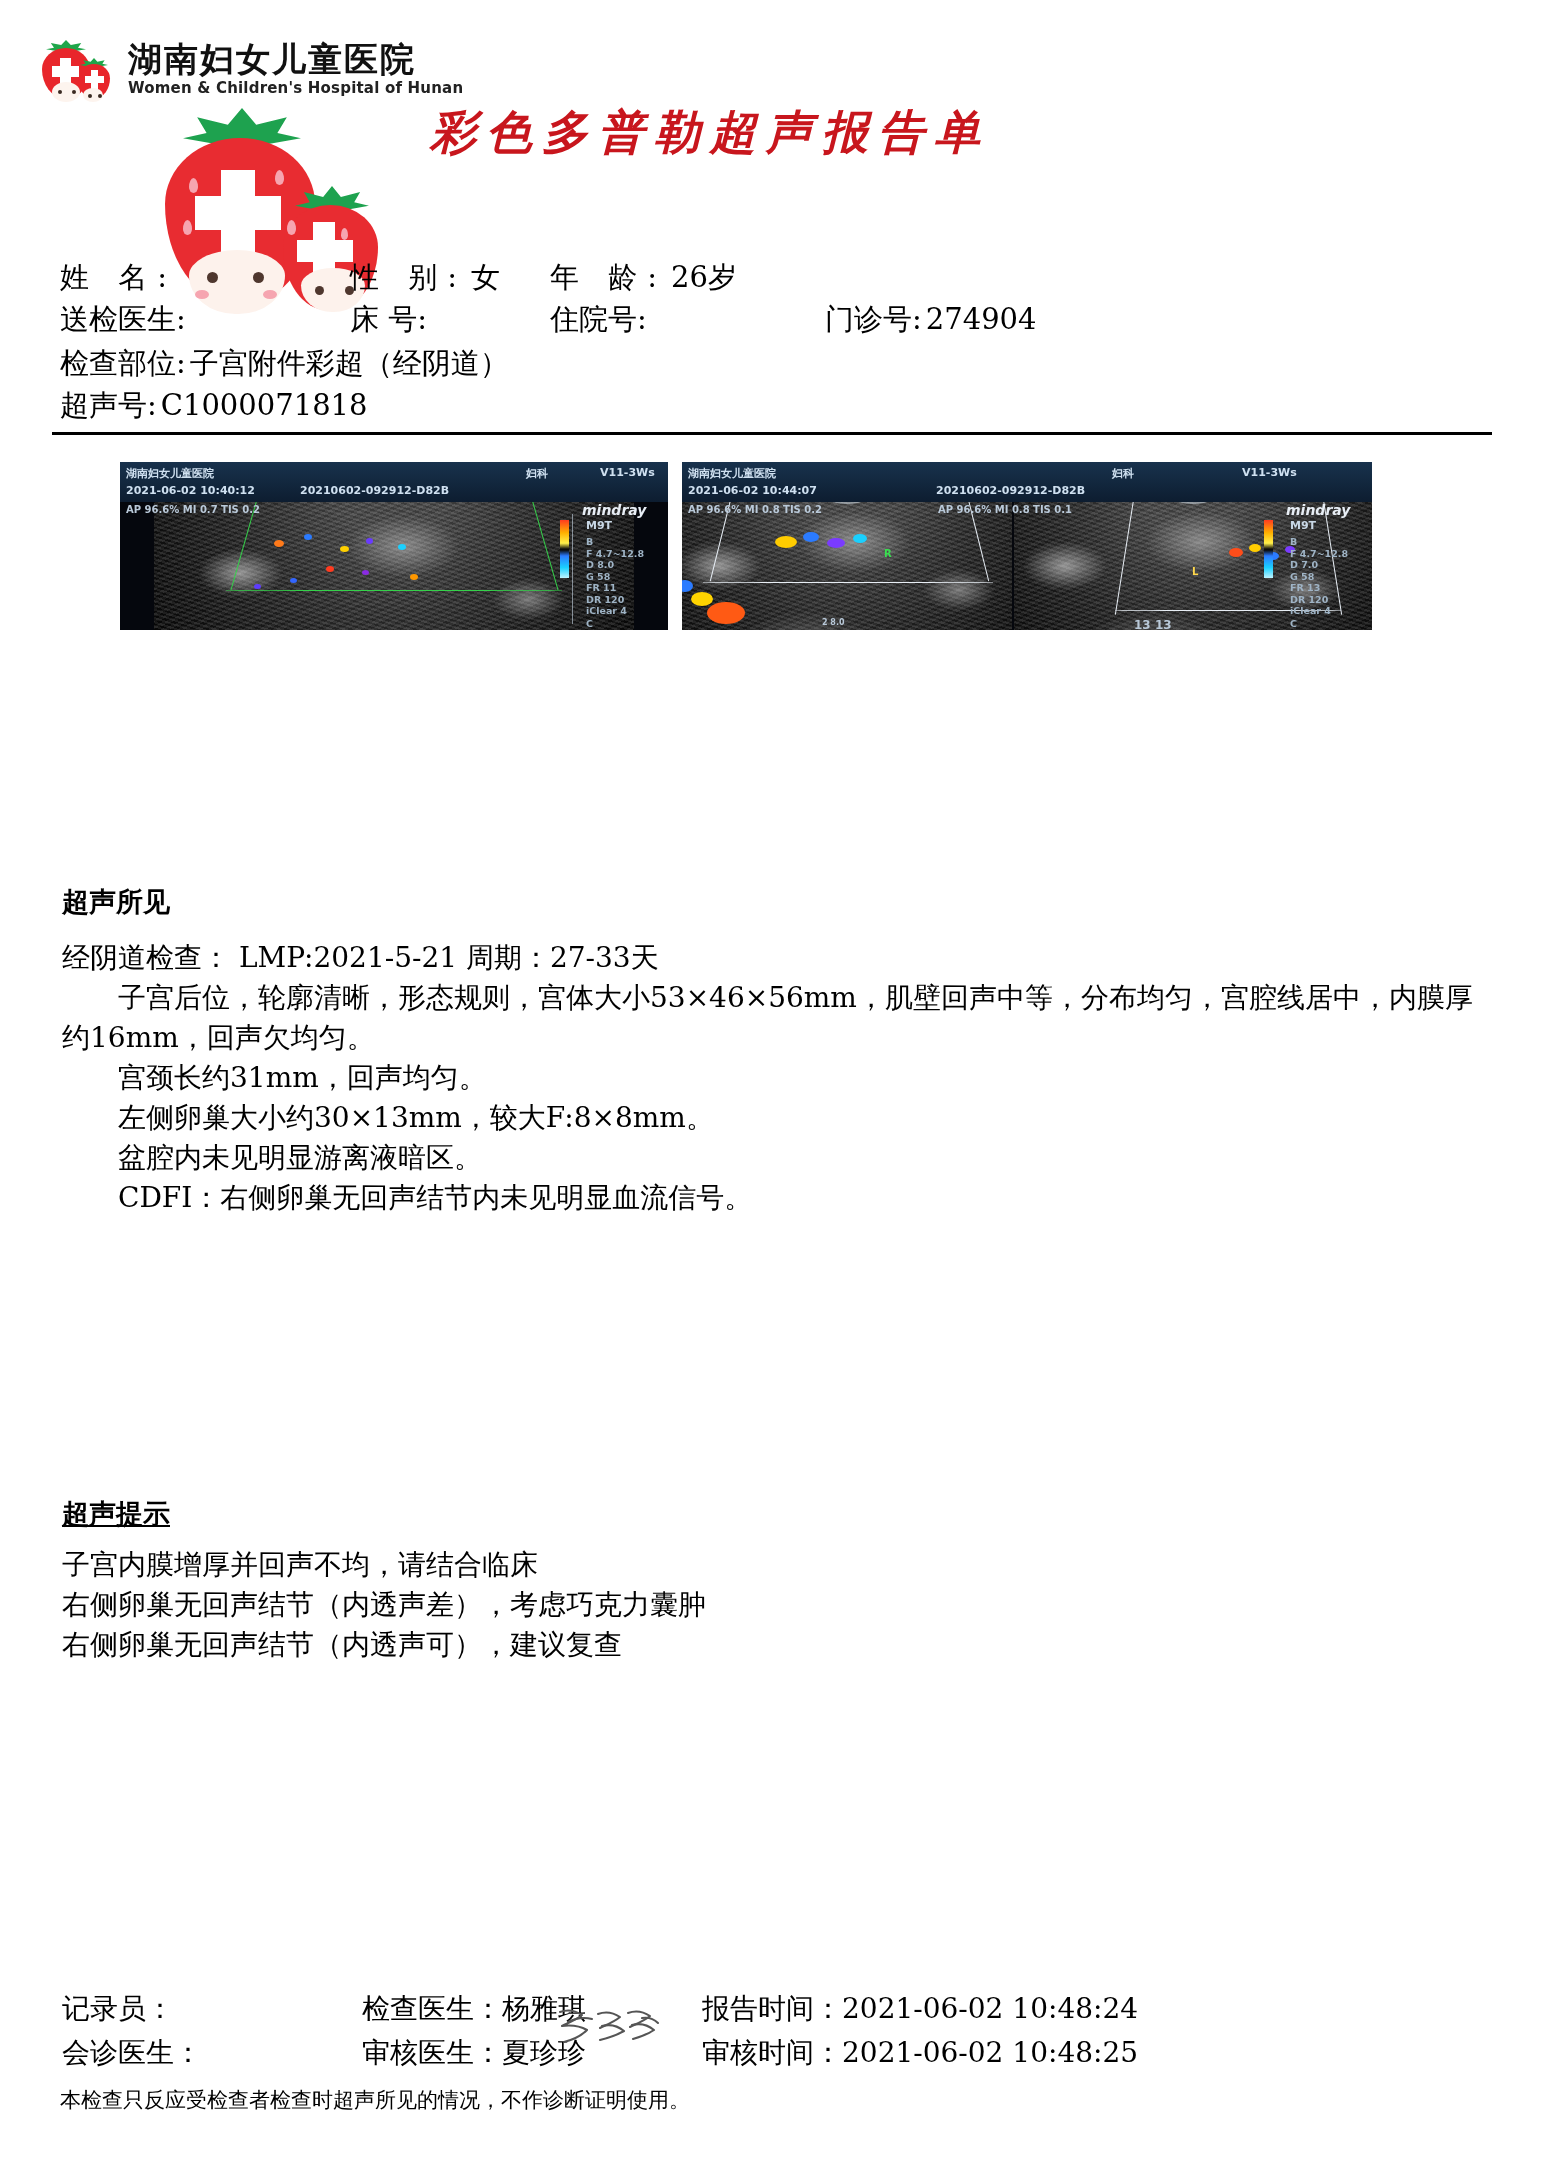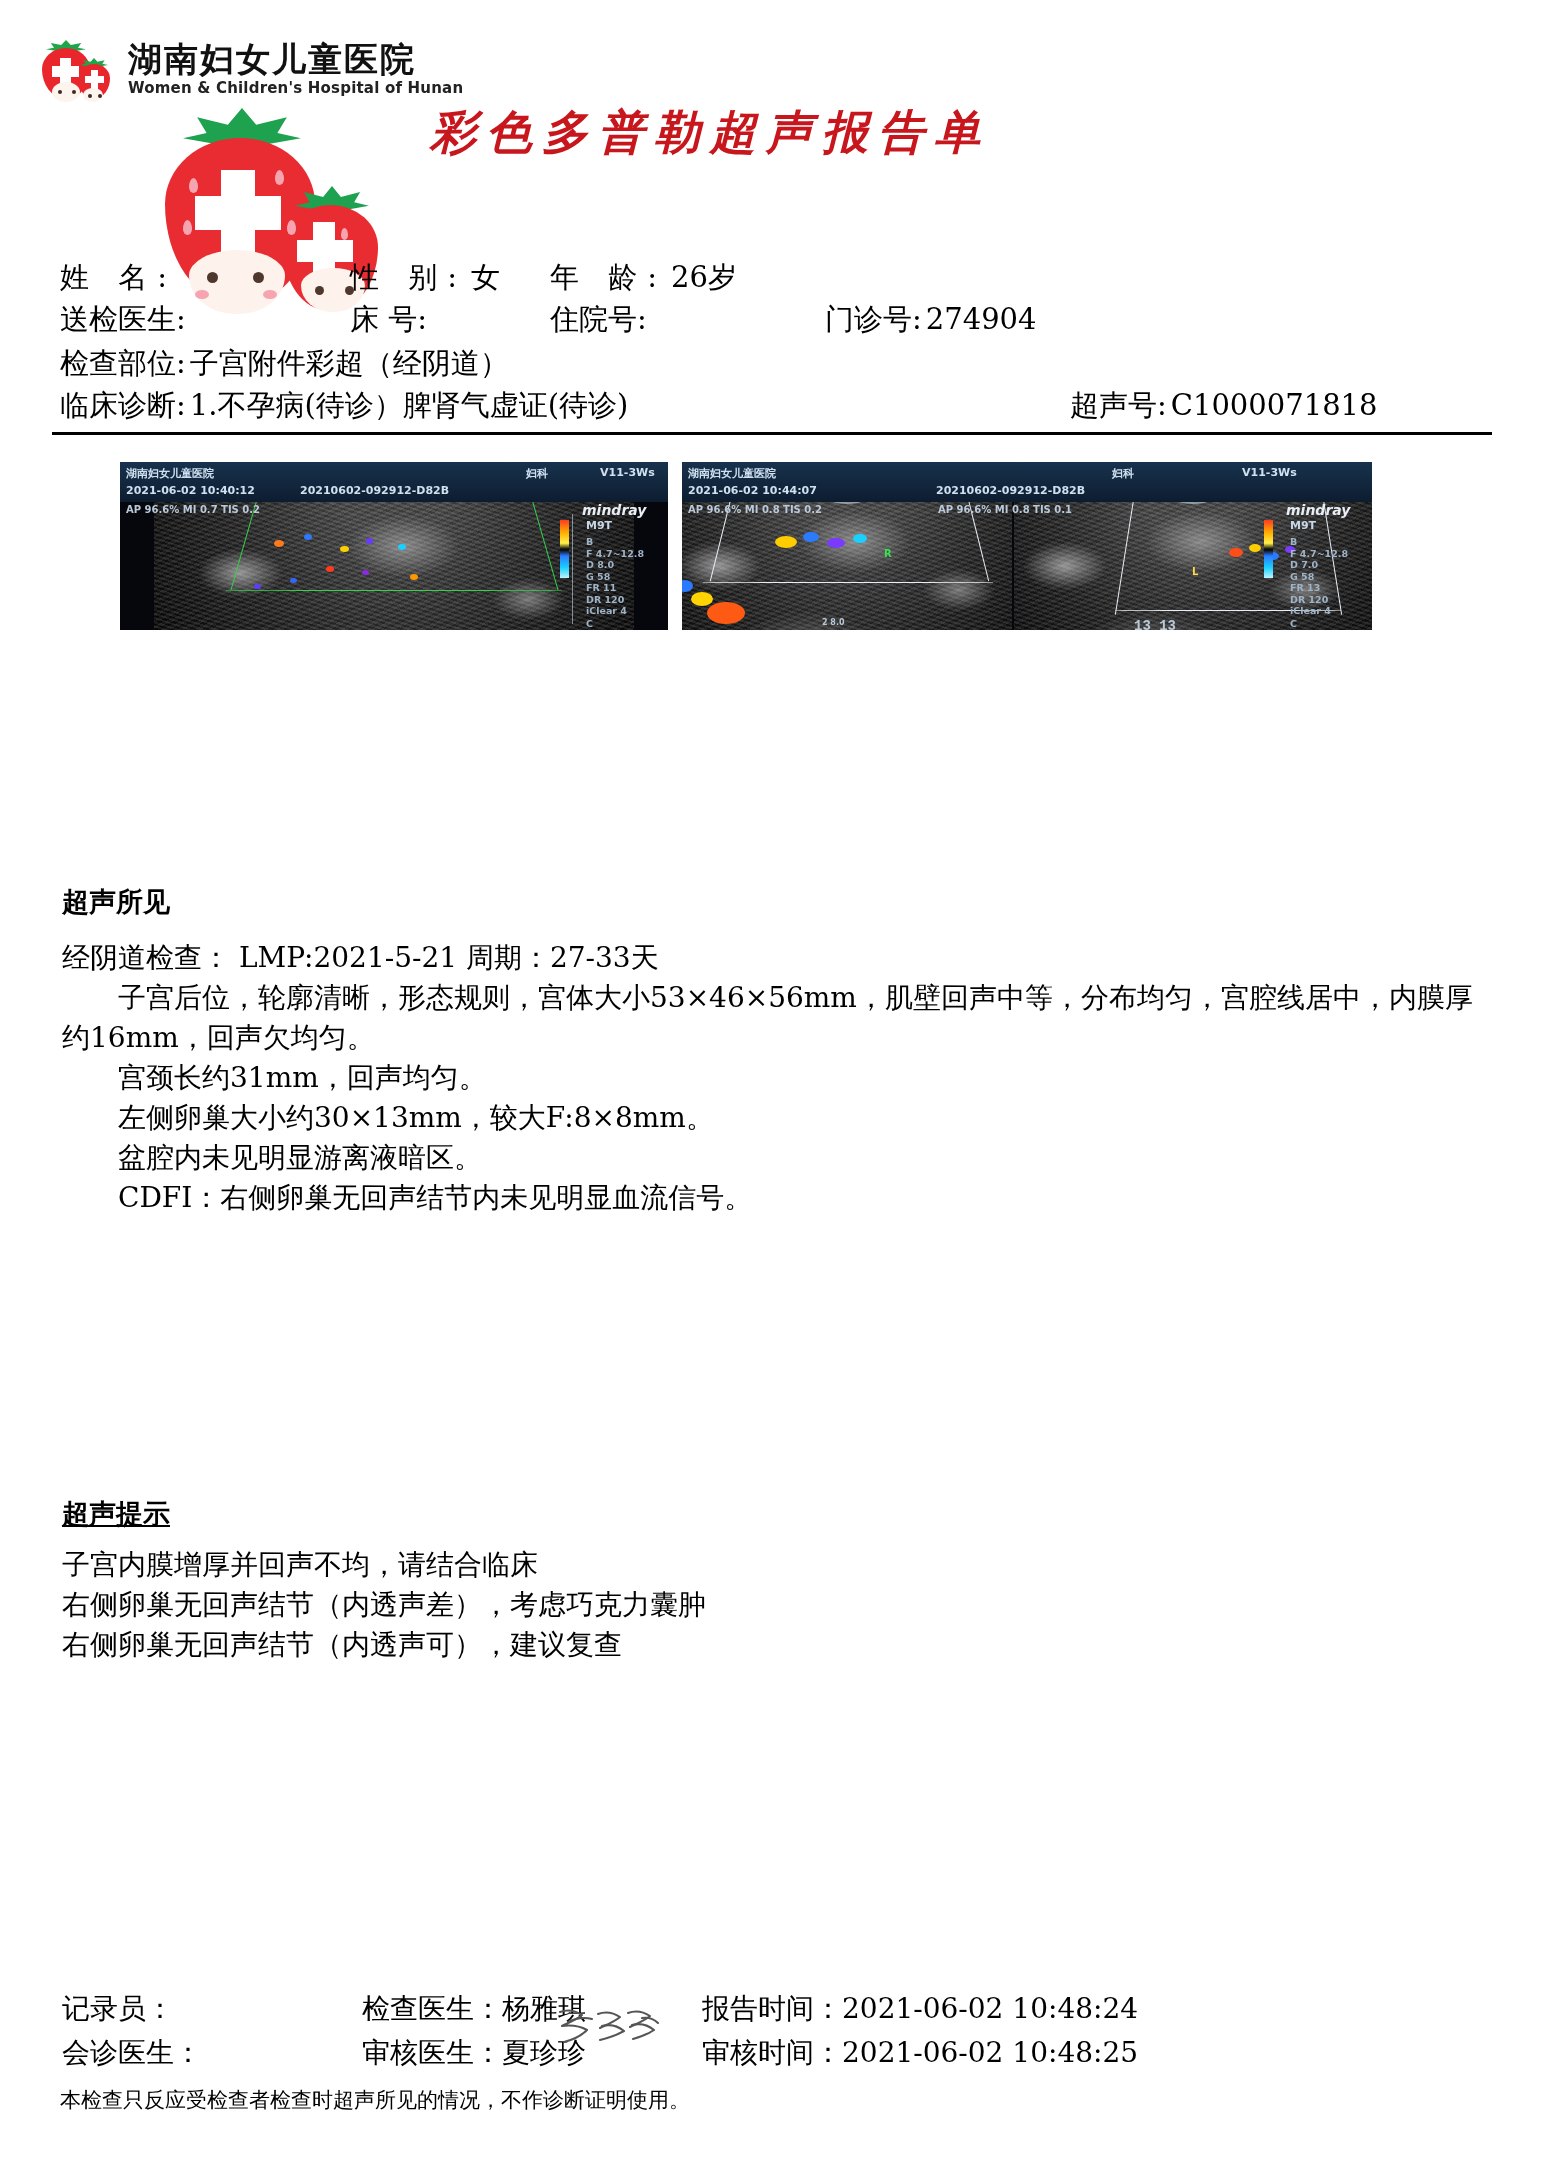--- a/index.html
+++ b/index.html
@@ -216,21 +216,20 @@
       <span class="c-inp"><span class="lbl">住院号:</span><span class="val"></span></span>
       <span class="c-out"><span class="lbl">门诊号:</span><span class="val">274904</span></span>
     </div>
 
     <div class="info-row row-site">
       <span class="lbl">检查部位:</span>
         <span class="val">子宫附件彩超（经阴道）</span>
     </div>
 
     <div class="info-row row-diag">
-      <span class="diag-left"><span class="lbl">临床诊断:</span><span class="val">1.不孕病(待诊）脾肾气虚证(待诊)</span></span>
       <span><span class="lbl">超声号:</span><span class="val">C1000071818</span></span>
     </div>
   </div>
 
   <div class="hr-main"></div>
 
   <div class="us-wrap">
 
     <div class="us us-a">
       <div class="us-img">
@@ -335,21 +334,21 @@
 iClear 4</div>
         <div class="params" style="left:608px;top:156px;">C
 F 4.4
 G 38
 WF 157
 PRF 1.0k</div>
         <div class="cbar" style="left:582px;top:58px;"></div>
         <div class="lbl-txt" style="left:202px;top:86px;color:#39e04f;">R</div>
         <div class="lbl-txt" style="left:510px;top:104px;color:#ffd84d;">L</div>
         <div class="us-sub" style="left:140px;top:156px;font-size:8px;">2 8.0</div>
-        <div class="us-sub" style="left:452px;top:156px;font-size:14px;font-family:Liberation Mono, monospace;">13 13</div>
+        <div class="us-sub" style="left:452px;top:156px;font-size:12px;">13 13</div>
       </div>
     </div>
   </div>
 
   <div class="sec-title ti-findings">超声所见</div>
   <div class="body-txt" id="findings">
     <div>经阴道检查：  LMP:2021-5-21    周期：27-33天</div>
     <div class="ind">子宫后位，轮廓清晰，形态规则，宫体大小53×46×56mm，肌壁回声中等，分布均匀，宫腔线居中，内膜厚约16mm，回声欠均匀。</div>
     <div class="ind">宫颈长约31mm，回声均匀。</div>
     <div class="ind">左侧卵巢大小约30×13mm，较大F:8×8mm。</div>

